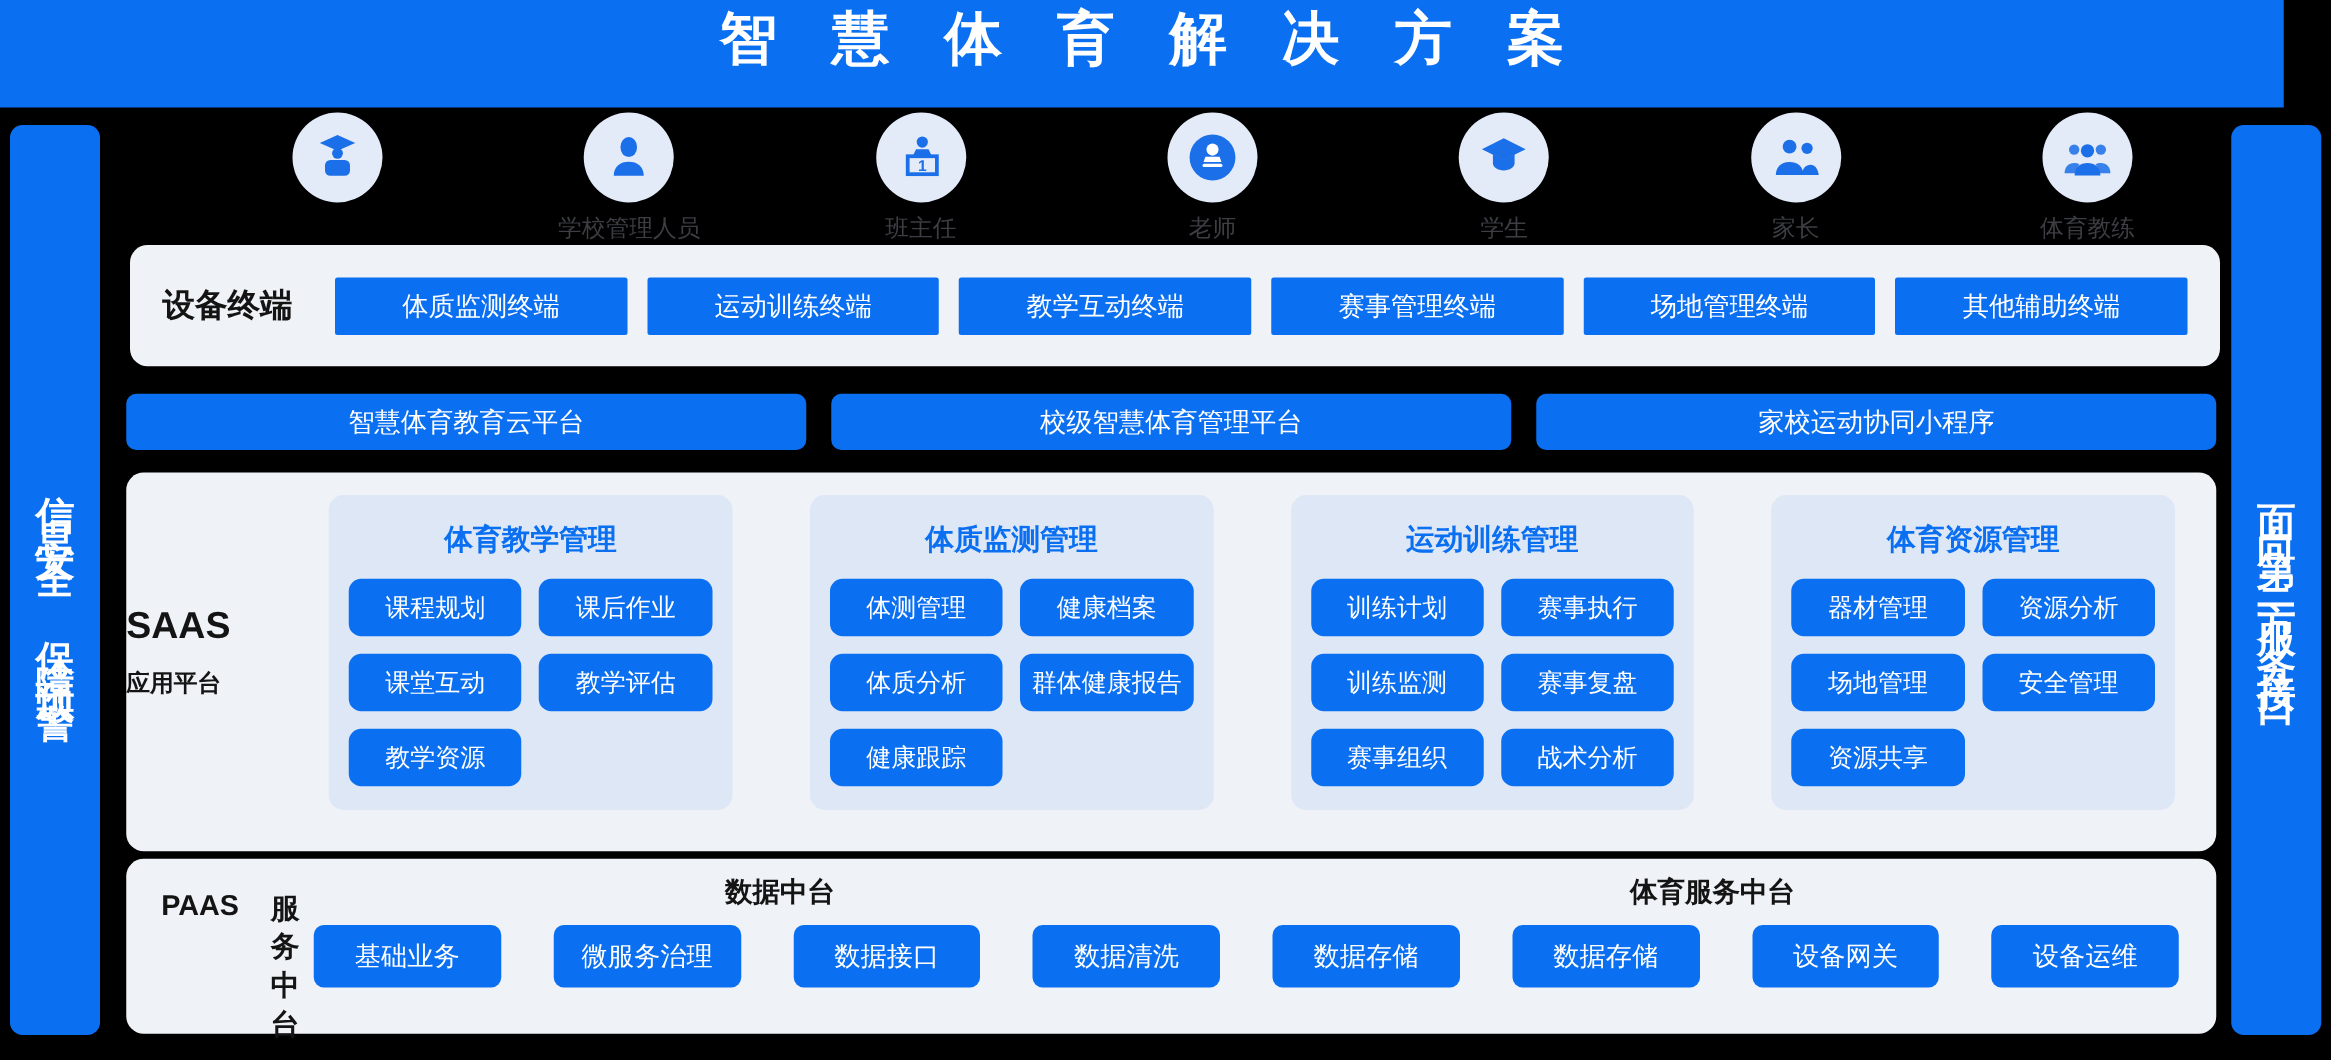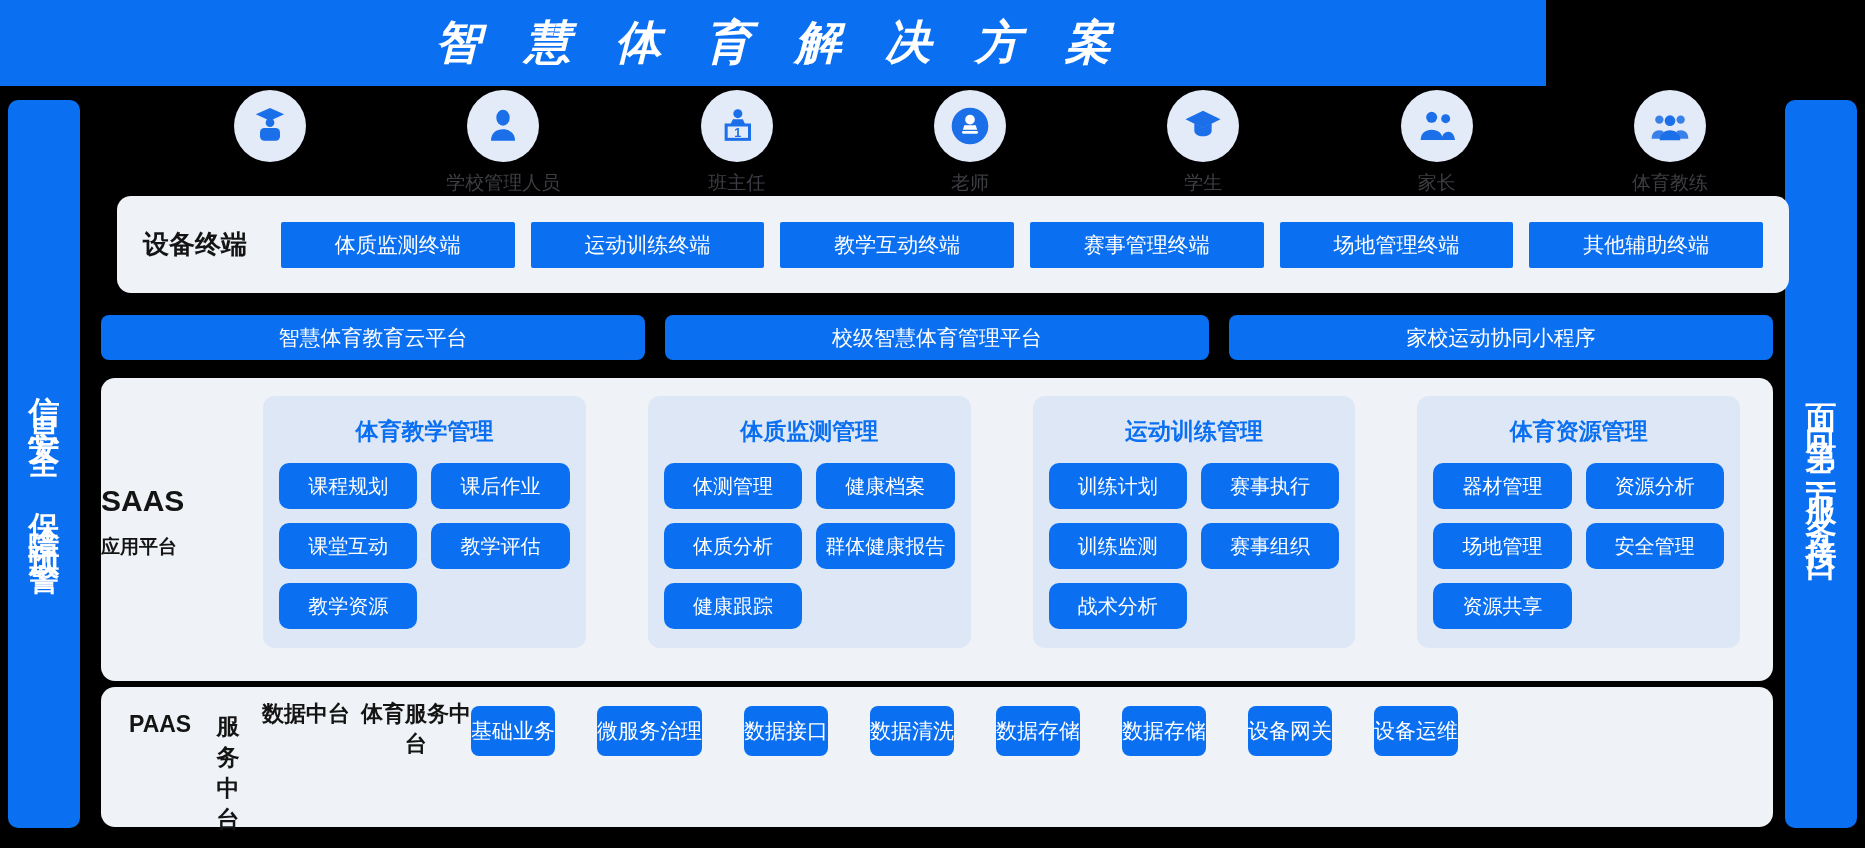--- a/index.html
+++ b/index.html
@@ -14,23 +14,23 @@
   *{margin:0;padding:0;box-sizing:border-box;}
   html,body{width:1865px;height:848px;}
   body{
     background:#000;
     font-family:"Liberation Sans","DejaVu Sans",sans-serif;
     position:relative;
     overflow:hidden;
   }
   
   .banner{
-    position:absolute;left:0;top:0;width:1546px;height:86px;
+    position:absolute;left:0;top:0;width:1827px;height:86px;
     background:var(--accent);
-    display:flex;align-items:center;justify-content:center;font-style:italic;
+    display:flex;justify-content:center;
   }
   .banner-title{
     color:#fff;font-size:46px;font-weight:bold;
     letter-spacing:44px;padding-left:44px;white-space:nowrap;
   }
   
   .sidebar{
     position:absolute;top:100px;width:72px;height:728px;
     background:var(--accent);border-radius:10px;
     display:flex;flex-direction:column;align-items:center;justify-content:center;
@@ -52,21 +52,21 @@
   .role{width:150px;display:flex;flex-direction:column;align-items:center;}
   .role-circle{
     width:72px;height:72px;border-radius:50%;
     background:var(--circle-bg);color:var(--icon-blue);
     display:flex;align-items:center;justify-content:center;flex:none;
   }
   .role-circle svg{width:40px;height:40px;}
   .role-label{margin-top:8px;font-size:19px;color:var(--label-gray);height:24px;white-space:nowrap;}
   
   .device-box{
-    position:absolute;left:117px;top:196px;width:1672px;height:97px;
+    position:absolute;left:104px;top:196px;width:1672px;height:97px;
     background:var(--panel);border-radius:14px;
     display:flex;align-items:center;gap:16px;padding:0 26px;
   }
   .device-label{width:122px;flex:none;font-size:26px;font-weight:bold;color:var(--text-dark);}
   .device-btn{
     flex:1;height:46px;background:var(--accent);border-radius:2px;
     color:#fff;font-size:21px;display:flex;align-items:center;justify-content:center;white-space:nowrap;
   }
   
   .bars-row{
@@ -108,21 +108,21 @@
   .paas-box{
     position:absolute;left:101px;top:687px;width:1672px;height:140px;
     background:var(--panel);border-radius:14px;
     display:flex;padding:12px 30px 0 28px;
   }
   .paas-label{
     width:122px;flex:none;text-align:center;padding-top:12px;
     display:flex;gap:14px;
     font-weight:bold;color:var(--text-dark);font-size:23px;
   }
-  .paas-main{flex:1;display:flex;}
+  .paas-main{flex:1;display:flex;flex-direction:column;}
   .paas-headers{display:flex;height:34px;}
   .paas-headers span{flex:1;text-align:center;font-weight:bold;font-size:22px;color:var(--text-dark);}
   .paas-btn-row{display:flex;gap:42px;margin-top:7px;}
   .paas-btn{
     flex:1;height:50px;background:var(--accent);border-radius:8px;
     color:#fff;font-size:21px;display:flex;align-items:center;justify-content:center;white-space:nowrap;
   }
 </style>
 </head>
 <body>
@@ -261,20 +261,21 @@
         <div class="group-btn">健康跟踪</div>
       </div>
     </div>
 
     <div class="group">
       <div class="group-title">运动训练管理</div>
       <div class="group-grid">
         <div class="group-btn">训练计划</div>
         <div class="group-btn">赛事执行</div>
         <div class="group-btn">训练监测</div>
+        <div class="group-btn">赛事复盘</div>
         <div class="group-btn">赛事组织</div>
         <div class="group-btn">战术分析</div>
       </div>
     </div>
 
     <div class="group">
       <div class="group-title">体育资源管理</div>
       <div class="group-grid">
         <div class="group-btn">器材管理</div>
         <div class="group-btn">资源分析</div>

